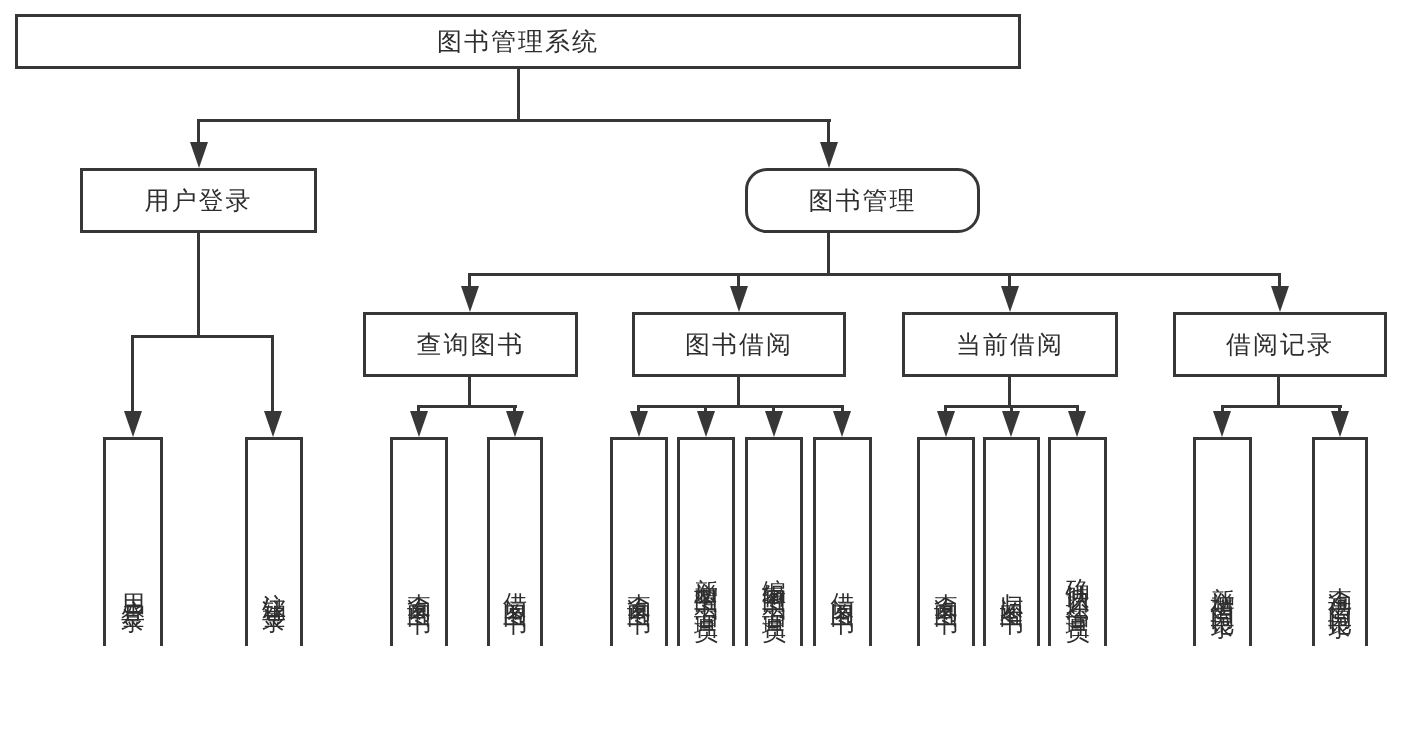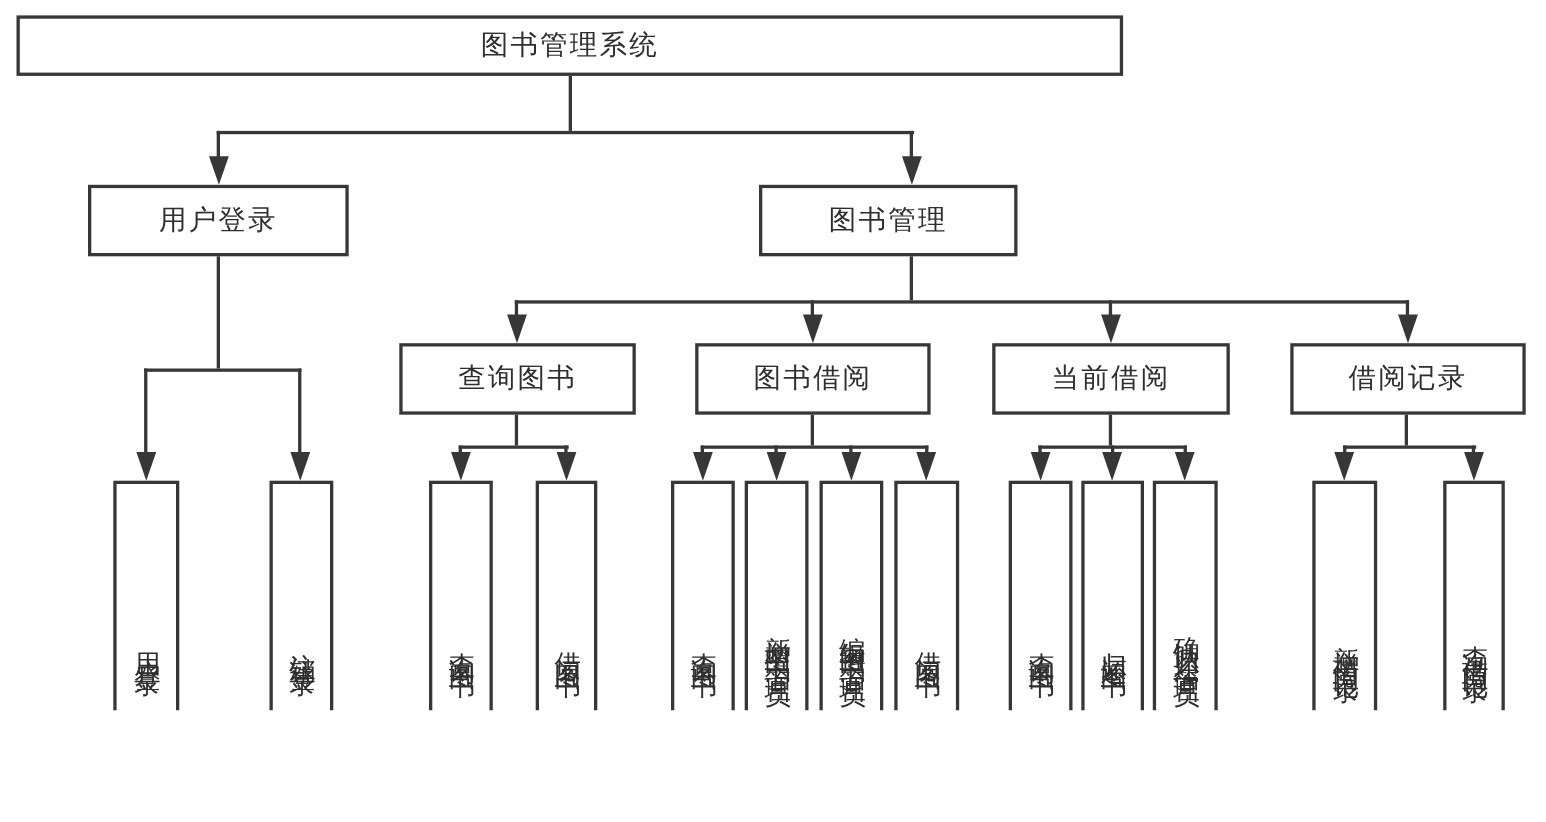--- a/index.html
+++ b/index.html
@@ -60,21 +60,21 @@
   <div class="box" style="left:15px; top:14px; width:1006px; height:55px;">图书管理系统</div>
 
   <div class="vl" style="left:517px; top:69px; height:50px;"></div>
   <div class="hl" style="left:197px; top:119px; width:634px;"></div>
   <div class="vl" style="left:197px; top:119px; height:26px;"></div>
   <div class="ah" style="left:190px; top:142px;"></div>
   <div class="vl" style="left:827px; top:119px; height:26px;"></div>
   <div class="ah" style="left:820px; top:142px;"></div>
 
   <div class="box" style="left:80px; top:168px; width:237px; height:65px;">用户登录</div>
-  <div class="box" style="left:690px; top:168px; width:235px; height:65px;">图书管理</div>
+  <div class="box" style="left:745px; top:168px; width:235px; height:65px;border-radius:22px;">图书管理</div>
 
   <div class="vl" style="left:197px; top:233px; height:102px;"></div>
   <div class="hl" style="left:131px; top:335px; width:143px;"></div>
   <div class="vl" style="left:131px; top:335px; height:78px;"></div>
   <div class="ah" style="left:124px; top:411px;"></div>
   <div class="vl" style="left:271px; top:335px; height:78px;"></div>
   <div class="ah" style="left:264px; top:411px;"></div>
 
   <div class="vl" style="left:827px; top:233px; height:40px;"></div>
   <div class="hl" style="left:468px; top:273px; width:813px;"></div>

